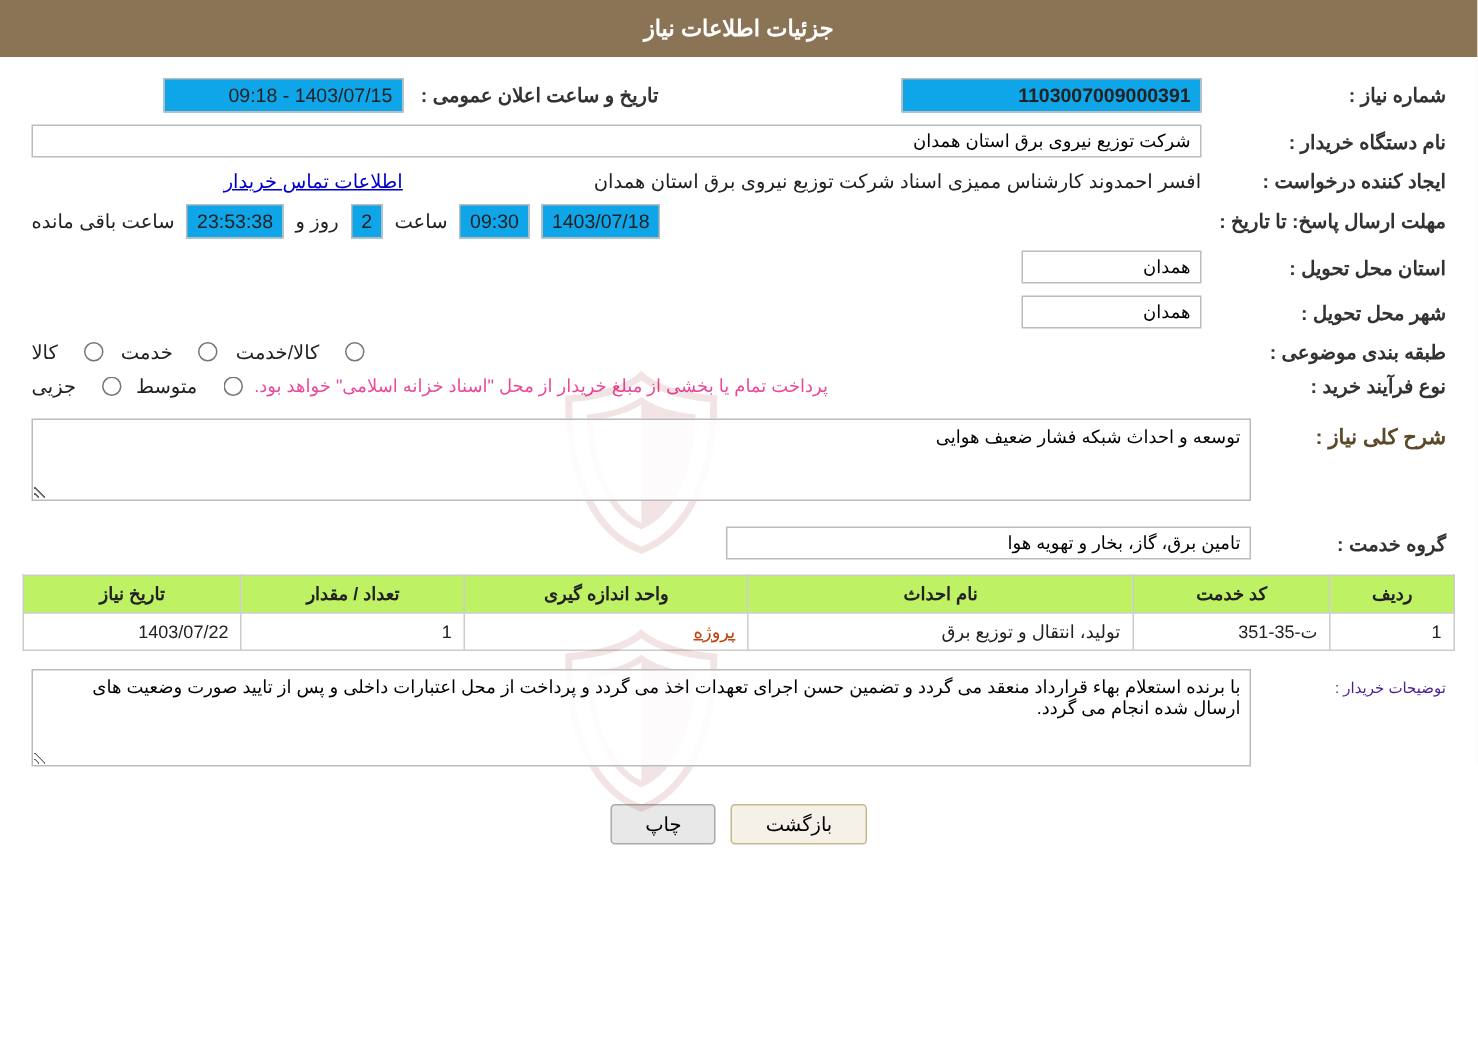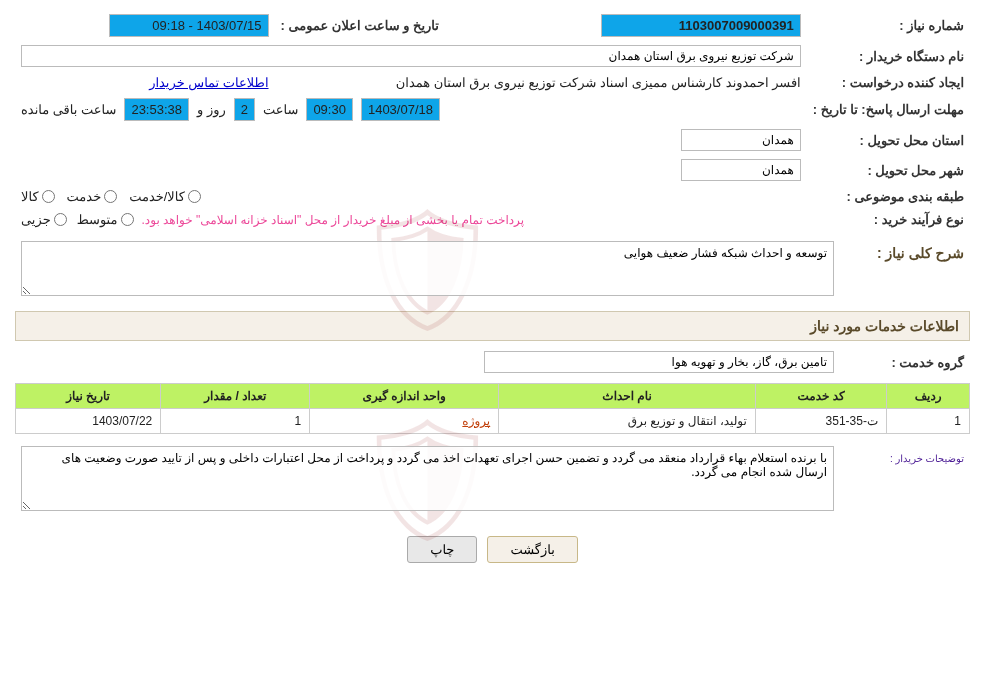--- a/index.html
+++ b/index.html
@@ -129,21 +129,21 @@
     }
     .radio-group {
       display: flex;
       gap: 12px;
       flex-direction: row-reverse;
       align-items: center;
     }
     .radio-label {
       display: flex;
       align-items: center;
-      gap: 3px;
+      gap: 17px;
       flex-direction: row-reverse;
     }
     .inline-fields {
       display: flex;
       align-items: center;
       gap: 8px;
       flex-direction: row-reverse;
     }
     .narrow-input {
       width: 120px;
@@ -162,20 +162,23 @@
       color: #8B0000;
       pointer-events: none;
       z-index: 0;
     }
   </style>
 </head>
 <body>
 
 <div class="page-wrapper">
 
+  <div class="header-bar">
+    <span>جزئیات اطلاعات نیاز</span>
+  </div>
 
   <div class="content-area">
 
     <table class="info-table">
 
       <tbody>
           <tr>
         <td class="label-cell">شماره نیاز :</td>
         <td class="value-cell">
           <div class="box-bordered" style="min-width:200px; font-weight:bold;">
@@ -261,21 +264,21 @@
               <span>کالا/خدمت</span>
               <input type="radio" name="category" style="">
             </label>
           </div>
         </td>
       </tr>
 
       <tr>
         <td class="label-cell">نوع فرآیند خرید :</td>
         <td class="value-cell" colspan="4">
-          <div style="display:flex; flex-direction:row-reverse; align-items:flex-end; gap:8px; flex-wrap:wrap;">
+          <div style="display:flex; flex-direction:row-reverse; align-items:flex-start; gap:8px; flex-wrap:wrap;">
             <div class="radio-group" style="gap:10px;">
               <label class="radio-label">
                 <span>جزیی</span>
                 <input type="radio" name="process" style="">
               </label>
               <label class="radio-label">
                 <span>متوسط</span>
                 <input type="radio" name="process" style="">
               </label>
             </div>
@@ -295,23 +298,20 @@
         <td class="value-cell">
           <div style="position:relative;">
             <div class="shield-watermark">🛡</div>
             <textarea class="textarea-box" style="min-height: 55px; width: 100%; position: relative; z-index: 1; background: rgba(255, 255, 255, 0.85);">توسعه و احداث شبکه فشار ضعیف هوایی</textarea>
           </div>
         </td>
       </tr>
     </tbody>
       </table>
 
-    <div class="section-header">
-      <span>اطلاعات خدمات مورد نیاز</span>
-    </div>
 
     <table class="info-table">
       <tbody>
           <tr>
         <td class="label-cell">گروه خدمت :</td>
         <td class="value-cell">
           <input type="text" style="width: 350px;" readonly="" value="تامین برق، گاز، بخار و تهویه هوا">
         </td>
       </tr>
     </tbody>

